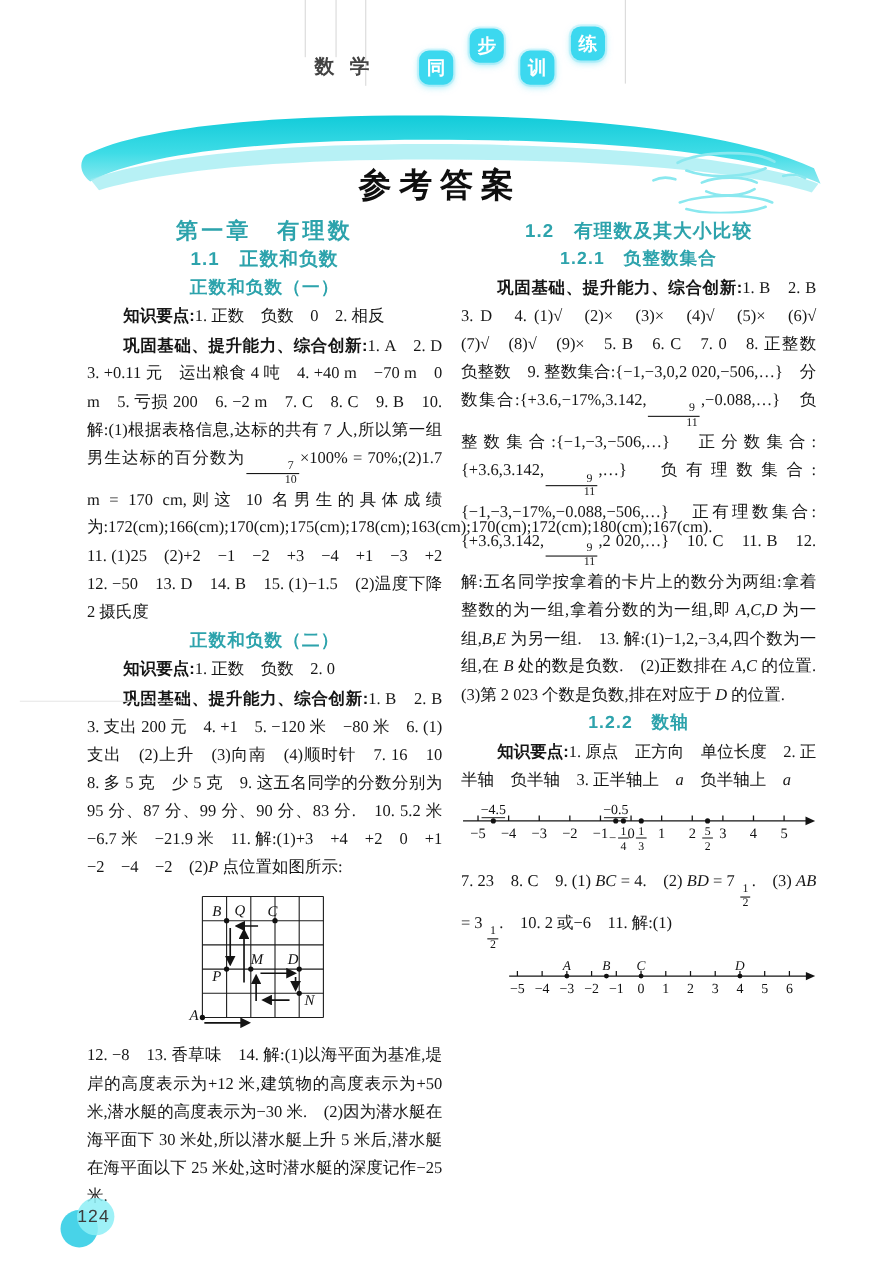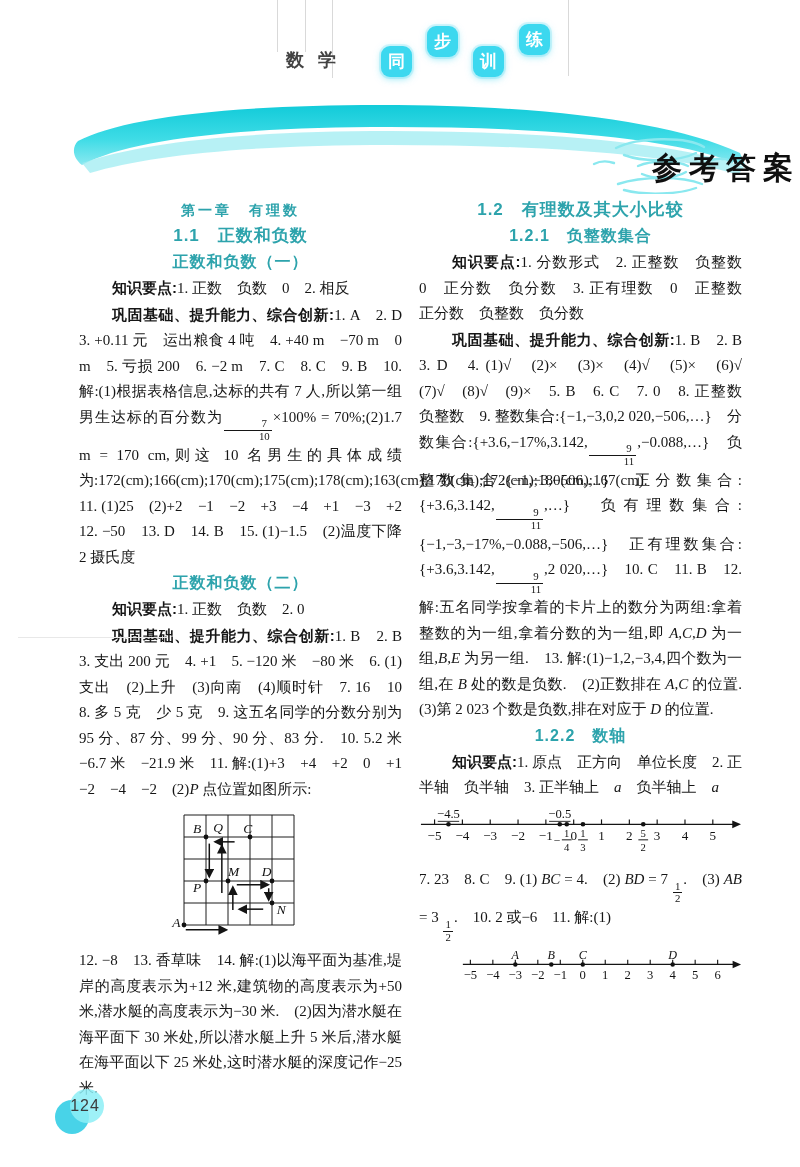--- a/index.html
+++ b/index.html
@@ -7,28 +7,28 @@
         font-family:"Liberation Serif","DejaVu Serif",serif;color:#161616;}
   .vline{position:absolute;top:0;width:1px;background:#d9d9d9;}
   .subject{position:absolute;left:286px;top:48px;font-family:Liberation Sans, sans-serif;
            font-weight:bold;font-size:18px;letter-spacing:14px;color:#434343;}
   .badge{position:absolute;width:31px;height:31px;border-radius:9px;background:#3cd8ef;
          color:#ffffff;font-family:"Liberation Sans","DejaVu Sans",sans-serif;font-weight:bold;
          font-size:17px;display:flex;align-items:center;justify-content:center;
          box-shadow:0 2px 7px rgba(70,215,240,.55),0 0 0 2px rgba(190,240,250,.55);}
   .badge.b1{left:381px;top:46px}.badge.b2{left:427px;top:26px}
   .badge.b3{left:473px;top:46px}.badge.b4{left:519px;top:24px}
-  .page-title{position:absolute;left:0;top:148px;width:800px;text-align:right;
+  .page-title{position:absolute;left:0;top:148px;width:800px;text-align:center;
       font-family:"Liberation Sans","DejaVu Sans",sans-serif;font-weight:bold;
       font-size:30px;letter-spacing:7px;color:#0f0f0f;}
   .col{position:absolute;top:197px;width:323px;}
   #col-left{left:79px}#col-right{left:419px}
   .h1,.h2,.h3{font-family:"Liberation Sans","DejaVu Sans",sans-serif;font-weight:bold;
       color:#2da3ac;text-align:center;line-height:26px;}
-  .h1{font-size:14px;letter-spacing:3px}
+  .h1{font-size:20px;letter-spacing:3px}
   .h2{font-size:17px;letter-spacing:1px}
   .h3{font-size:16px;letter-spacing:1px}
   .para{font-size:15px;line-height:25.5px;text-align:justify;text-indent:2.2em;}
   .para.noind{text-indent:0;}
   .blab{font-family:"Liberation Sans","DejaVu Sans",sans-serif;font-weight:bold;}
   .it{font-style:italic;font-family:"Liberation Serif","DejaVu Serif",serif;}
   .frac{display:inline-flex;flex-direction:column;vertical-align:-0.55em;text-align:center;
         font-size:0.72em;line-height:1.08;margin:0 1px;}
   .frac .num{border-bottom:1.2px solid currentColor;padding:0 2px;}
   .frac .den{padding:0 2px;text-align:center;}
@@ -138,21 +138,20 @@
           <text x="37.2" y="87" text-anchor="middle" font-size="13.5" font-style="italic" fill="#111" font-family="Liberation Serif, DejaVu Serif, serif">P</text>
           <text x="121.24" y="109" text-anchor="middle" font-size="13.5" font-style="italic" fill="#111" font-family="Liberation Serif, DejaVu Serif, serif">N</text>
           <text x="16.3" y="122.19999999999999" text-anchor="middle" font-size="13.5" font-style="italic" fill="#111" font-family="Liberation Serif, DejaVu Serif, serif">A</text>
         </svg>
       </div>
       <div class="para noind"><span>12. −8　13. 香草味　14. 解:(1)以海平面为基准,堤岸的高度表示为+12 米,建筑物的高度表示为+50 米,潜水艇的高度表示为−30 米.　(2)因为潜水艇在海平面下 30 米处,所以潜水艇上升 5 米后,潜水艇在海平面以下 25 米处,这时潜水艇的深度记作−25 米.</span></div>
     </div>
   <div id="col-right" class="col">
       <div class="h2">1.2　有理数及其大小比较</div>
       <div class="h3">1.2.1　负整数集合</div>
-      <div class="para"><span class="blab">知识要点:</span><span>1. 分数形式　2. 正整数　负整数　0　正分数　负分数　3. 正有理数　0　正整数　正分数　负整数　负分数</span></div>
       <div class="para"><span class="blab">巩固基础、提升能力、综合创新:</span><span>1. B　2. B　3. D　4. (1)√　(2)×　(3)×　(4)√　(5)×　(6)√　(7)√　(8)√　(9)×　5. B　6. C　7. 0　8. 正整数　负整数　9. 整数集合:{−1,−3,0,2 020,−506,…}　分数集合:{+3.6,−17%,3.142,</span><span class="frac">
           <span class="num">9</span>
           <span class="den">11</span>
         </span><span>,−0.088,…}　负整数集合:{−1,−3,−506,…}　正分数集合:{+3.6,3.142,</span><span class="frac">
           <span class="num">9</span>
           <span class="den">11</span>
         </span><span>,…}　负有理数集合:{−1,−3,−17%,−0.088,−506,…}　正有理数集合:{+3.6,3.142,</span><span class="frac">
           <span class="num">9</span>
           <span class="den">11</span>
         </span><span>,2 020,…}　10. C　11. B　12. 解:五名同学按拿着的卡片上的数分为两组:拿着整数的为一组,拿着分数的为一组,即 </span><span class="it">A</span><span>,</span><span class="it">C</span><span>,</span><span class="it">D</span><span> 为一组,</span><span class="it">B</span><span>,</span><span class="it">E</span><span> 为另一组.　13. 解:(1)−1,2,−3,4,四个数为一组,在 </span><span class="it">B</span><span> 处的数是负数.　(2)正数排在 </span><span class="it">A</span><span>,</span><span class="it">C</span><span> 的位置.　(3)第 2 023 个数是负数,排在对应于 </span><span class="it">D</span><span> 的位置.</span></div>

